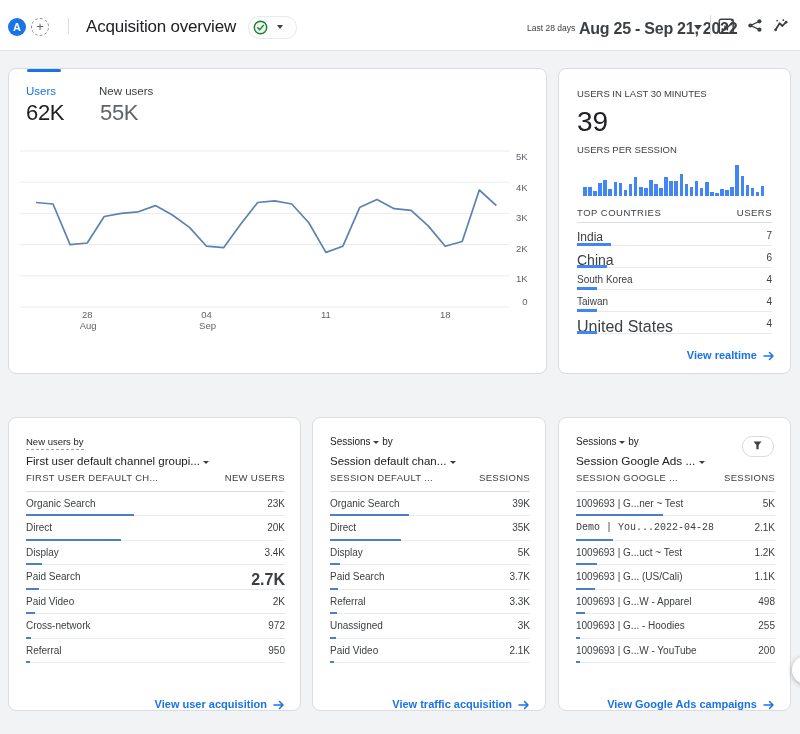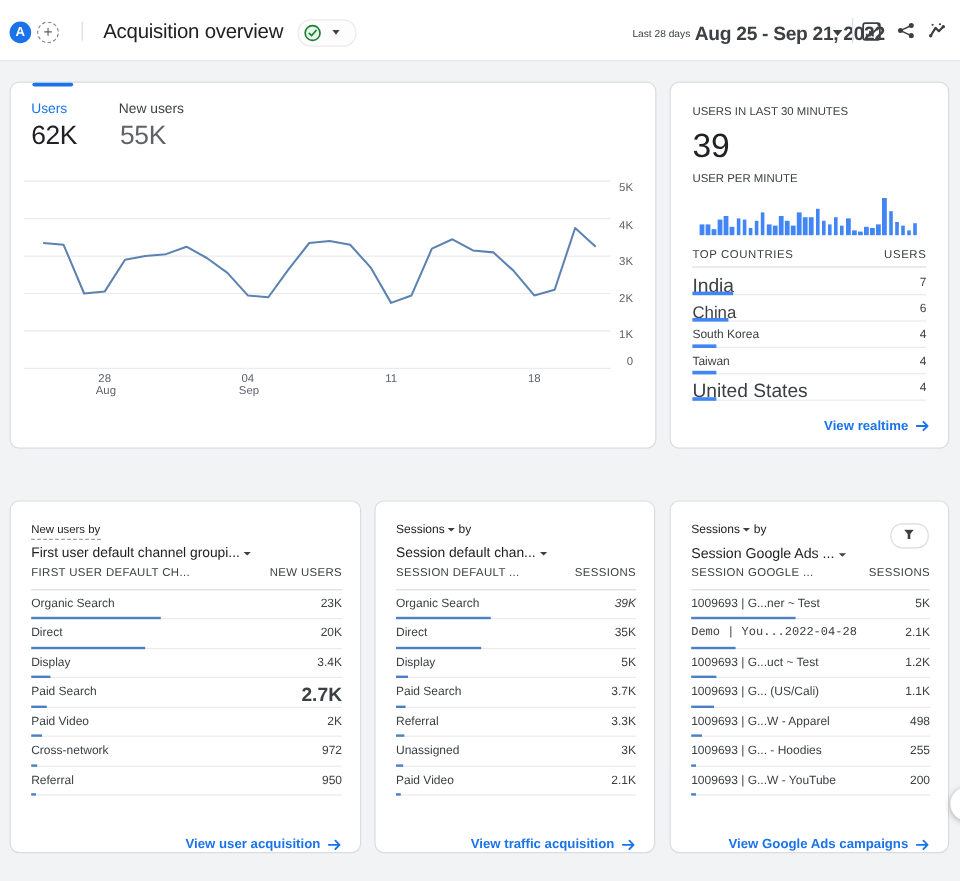--- a/index.html
+++ b/index.html
@@ -70,21 +70,21 @@
 <text x="79.2" y="250" text-anchor="middle" font-size="9.5" fill="#5f6368">28</text>
 <text x="80.2" y="260.5" text-anchor="middle" font-size="9.5" fill="#5f6368">Aug</text>
 <text x="198.5" y="250" text-anchor="middle" font-size="9.5" fill="#5f6368">04</text>
 <text x="199.5" y="260.5" text-anchor="middle" font-size="9.5" fill="#5f6368">Sep</text>
 <text x="317.9" y="250" text-anchor="middle" font-size="9.5" fill="#5f6368">11</text>
 <text x="437.2" y="250" text-anchor="middle" font-size="9.5" fill="#5f6368">18</text>
 </svg>
 <div class="card" style="left:558px;top:68px;width:233px;height:306px;"></div>
 <div class="t" style="left:577px;top:88.6px;font-size:9.5px;line-height:1;color:#3c4043;font-weight:normal;">USERS IN LAST 30 MINUTES</div>
 <div class="t" style="left:577px;top:107.6px;font-size:28px;line-height:1;color:#202124;font-weight:normal;">39</div>
-<div class="t" style="left:577px;top:145.1px;font-size:9.5px;line-height:1;color:#3c4043;font-weight:normal;">USER PER MINUTE</div>
+<div class="t" style="left:577px;top:145.1px;font-size:9.5px;line-height:1;color:#3c4043;font-weight:normal;">USERS PER SESSION</div>
 <div class="abs" style="left:583.0px;top:186.5px;width:3.7px;height:9px;background:#4285f4;"></div>
 <div class="abs" style="left:588.1px;top:186.5px;width:3.7px;height:9px;background:#4285f4;"></div>
 <div class="abs" style="left:593.2px;top:190.5px;width:3.7px;height:5px;background:#4285f4;"></div>
 <div class="abs" style="left:598.2px;top:182.5px;width:3.7px;height:13px;background:#4285f4;"></div>
 <div class="abs" style="left:603.3px;top:179.5px;width:3.7px;height:16px;background:#4285f4;"></div>
 <div class="abs" style="left:608.4px;top:188.5px;width:3.7px;height:7px;background:#4285f4;"></div>
 <div class="abs" style="left:613.5px;top:181.5px;width:3.7px;height:14px;background:#4285f4;"></div>
 <div class="abs" style="left:618.6px;top:182.5px;width:3.7px;height:13px;background:#4285f4;"></div>
 <div class="abs" style="left:623.6px;top:189.5px;width:3.7px;height:6px;background:#4285f4;"></div>
 <div class="abs" style="left:628.7px;top:183.5px;width:3.7px;height:12px;background:#4285f4;"></div>
@@ -110,21 +110,21 @@
 <div class="abs" style="left:730.3px;top:186.5px;width:3.7px;height:9px;background:#4285f4;"></div>
 <div class="abs" style="left:735.4px;top:164.5px;width:3.7px;height:31px;background:#4285f4;"></div>
 <div class="abs" style="left:740.5px;top:175.5px;width:3.7px;height:20px;background:#4285f4;"></div>
 <div class="abs" style="left:745.6px;top:184.5px;width:3.7px;height:11px;background:#4285f4;"></div>
 <div class="abs" style="left:750.6px;top:187.5px;width:3.7px;height:8px;background:#4285f4;"></div>
 <div class="abs" style="left:755.7px;top:191.5px;width:3.7px;height:4px;background:#4285f4;"></div>
 <div class="abs" style="left:760.8px;top:185.5px;width:3.7px;height:10px;background:#4285f4;"></div>
 <div class="t" style="left:577px;top:208.3px;font-size:9.5px;line-height:1;color:#3c4043;font-weight:normal;letter-spacing:0.5px;">TOP COUNTRIES</div>
 <div class="t" style="right:28px;top:208.3px;font-size:9.5px;line-height:1;color:#3c4043;font-weight:normal;letter-spacing:0.5px;">USERS</div>
 <div class="hdivider" style="left:577px;top:222px;width:195px;background:#dadce0;"></div>
-<div class="t" style="left:577px;top:231.2px;font-size:16px;line-height:1;color:#3c4043;font-weight:normal;">India</div>
+<div class="t" style="left:577px;top:231.2px;font-size:12px;line-height:1;color:#3c4043;font-weight:normal;">India</div>
 <div class="t" style="right:28px;top:231.2px;font-size:10px;line-height:1;color:#3c4043;font-weight:normal;">7</div>
 <div class="hdivider" style="left:577px;top:244.8px;width:195px;"></div>
 <div class="bluebar" style="left:577px;top:243.3px;width:34px;height:2.5px;background:#4285f4;"></div>
 <div class="t" style="left:577px;top:253.2px;font-size:14px;line-height:1;color:#3c4043;font-weight:normal;">China</div>
 <div class="t" style="right:28px;top:253.2px;font-size:10px;line-height:1;color:#3c4043;font-weight:normal;">6</div>
 <div class="hdivider" style="left:577px;top:266.8px;width:195px;"></div>
 <div class="bluebar" style="left:577px;top:265.3px;width:29.6px;height:2.5px;background:#4285f4;"></div>
 <div class="t" style="left:577px;top:275.2px;font-size:10px;line-height:1;color:#3c4043;font-weight:normal;">South Korea</div>
 <div class="t" style="right:28px;top:275.2px;font-size:10px;line-height:1;color:#3c4043;font-weight:normal;">4</div>
 <div class="hdivider" style="left:577px;top:288.8px;width:195px;"></div>
@@ -177,21 +177,21 @@
 <div class="t" style="right:515px;top:699.3px;font-size:11px;line-height:1;color:#1a73e8;font-weight:bold;">View user acquisition&nbsp; <svg style="vertical-align:-2px" width="12" height="10" viewBox="0 0 12 10">
       <path d="M1 5 H10 M6.5 1.5 L10 5 L6.5 8.5" fill="none" stroke="#1a73e8" stroke-width="1.5" stroke-linecap="round" stroke-linejoin="round"></path>
     </svg></div>
 <div class="card" style="left:312px;top:417px;width:234px;height:294px;"></div>
 <div class="t" style="left:330px;top:436.9px;font-size:10px;line-height:1;color:#202124;font-weight:normal;">Sessions <span style="display:inline-block;width:0;height:0;border-left:3px solid transparent;border-right:3px solid transparent;border-top:3.5px solid #3c4043;vertical-align:1px;"></span> by</div>
 <div class="t" style="left:330px;top:455.7px;font-size:11.5px;line-height:1;color:#202124;font-weight:normal;">Session default chan... <span style="display:inline-block;width:0;height:0;border-left:3px solid transparent;border-right:3px solid transparent;border-top:3.5px solid #3c4043;vertical-align:1px;"></span></div>
 <div class="t" style="left:330px;top:473.1px;font-size:9.5px;line-height:1;color:#3c4043;font-weight:normal;letter-spacing:0.3px;">SESSION DEFAULT ...</div>
 <div class="t" style="right:270px;top:473.1px;font-size:9.5px;line-height:1;color:#3c4043;font-weight:normal;letter-spacing:0.3px;">SESSIONS</div>
 <div class="hdivider" style="left:330px;top:491px;width:200px;background:#dadce0;"></div>
 <div class="t" style="left:330px;top:498.9px;font-size:10px;line-height:1;color:#3c4043;font-weight:normal;">Organic Search</div>
-<div class="t" style="right:270px;top:498.9px;font-size:10px;line-height:1;color:#3c4043;font-weight:normal;font-style:italic;">39K</div>
+<div class="t" style="right:270px;top:498.9px;font-size:10px;line-height:1;color:#3c4043;font-weight:normal;">39K</div>
 <div class="hdivider" style="left:330px;top:515.2px;width:200px;"></div>
 <div class="bluebar" style="left:330px;top:514.2px;width:79px;height:2px;"></div>
 <div class="t" style="left:330px;top:523.4px;font-size:10px;line-height:1;color:#3c4043;font-weight:normal;">Direct</div>
 <div class="t" style="right:270px;top:523.4px;font-size:10px;line-height:1;color:#3c4043;font-weight:normal;">35K</div>
 <div class="hdivider" style="left:330px;top:539.7px;width:200px;"></div>
 <div class="bluebar" style="left:330px;top:538.7px;width:71px;height:2px;"></div>
 <div class="t" style="left:330px;top:547.8px;font-size:10px;line-height:1;color:#3c4043;font-weight:normal;">Display</div>
 <div class="t" style="right:270px;top:547.8px;font-size:10px;line-height:1;color:#3c4043;font-weight:normal;">5K</div>
 <div class="hdivider" style="left:330px;top:564.1px;width:200px;"></div>
 <div class="bluebar" style="left:330px;top:563.1px;width:10px;height:2px;"></div>

